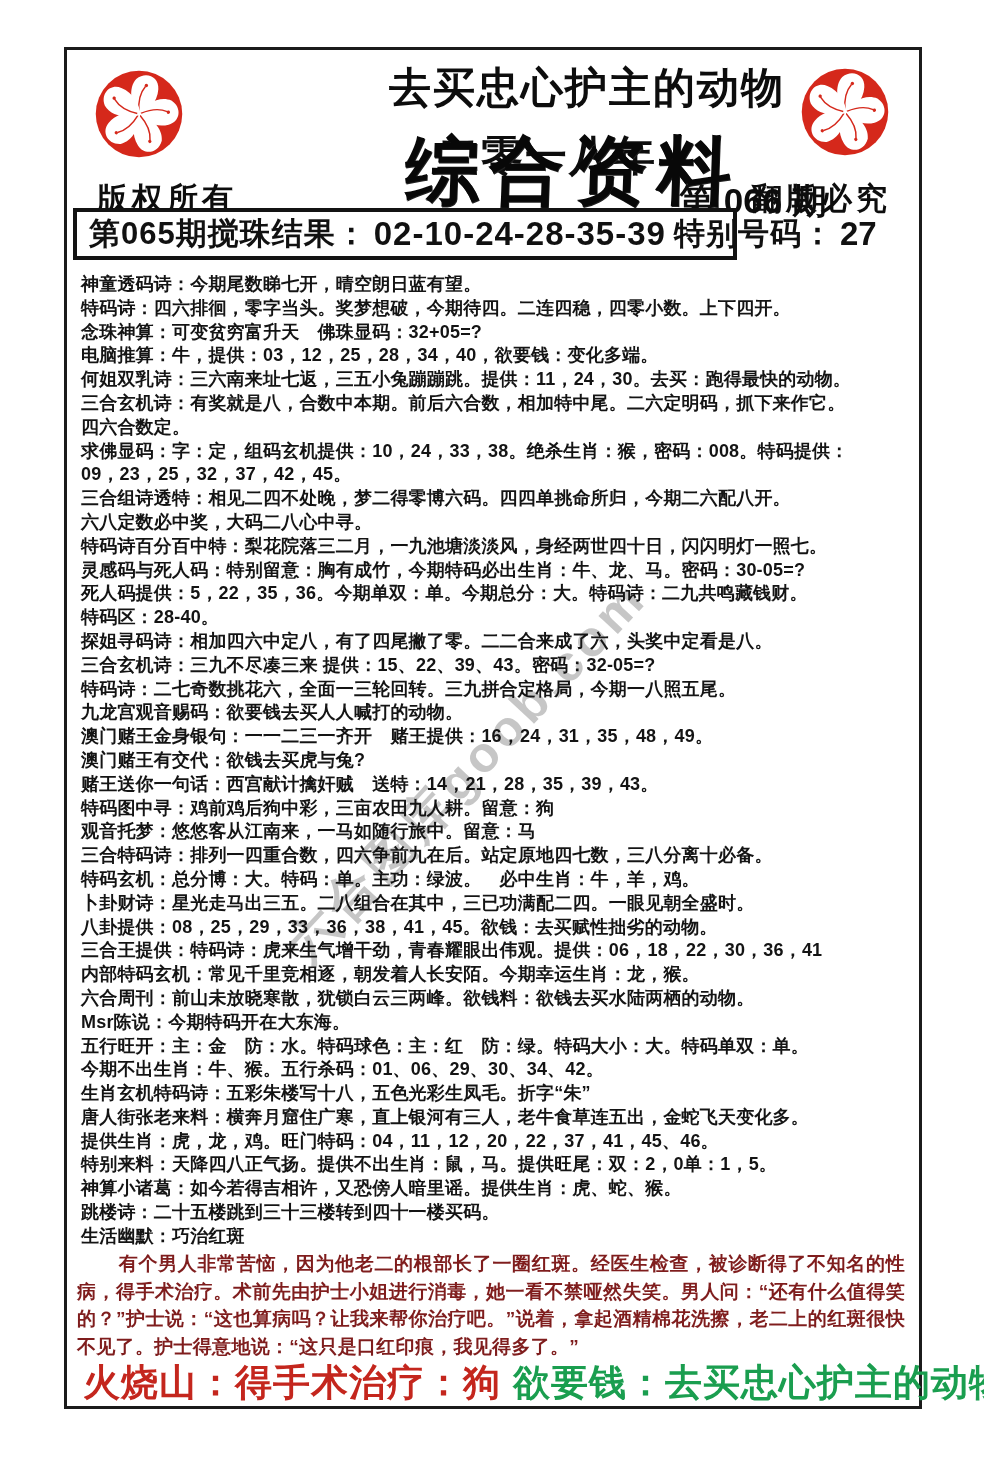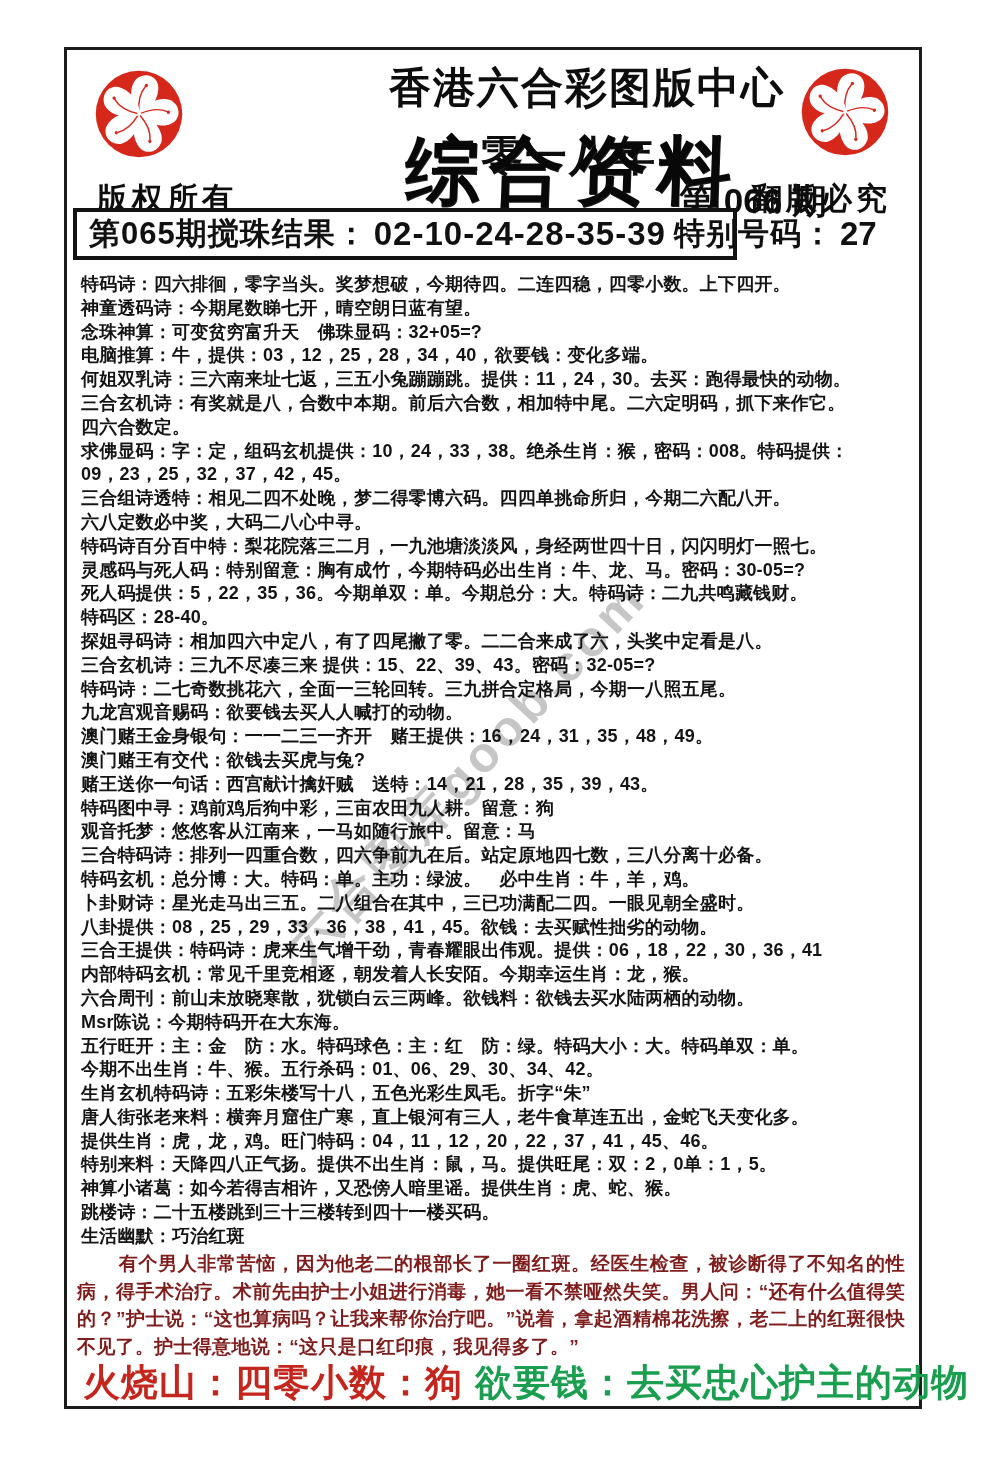--- a/index.html
+++ b/index.html
@@ -107,39 +107,39 @@
         </g>
       </defs>
       <use href="#petalB" transform="rotate(0 50 50)"></use>
       <use href="#petalB" transform="rotate(72 50 50)"></use>
       <use href="#petalB" transform="rotate(144 50 50)"></use>
       <use href="#petalB" transform="rotate(216 50 50)"></use>
       <use href="#petalB" transform="rotate(288 50 50)"></use>
     </svg>
   </div>
 
-  <div class="main-title">香港六合彩图版中心</div>
+  <div class="main-title">去买忠心护主的动物</div>
   <div class="year-title">二零一八年</div>
   <div class="big-title">综合资料</div>
   <div class="issue-no">第 066 期</div>
   <div class="notice notice-left">版权所有</div>
   <div class="notice notice-right">翻版必究</div>
 
   <div class="result-box">
     <span class="zh">第065期搅珠结果：</span>
     <span class="nums">02-10-24-28-35-39</span>
     <span class="zh">特别号码：</span>
     <span class="special">27</span>
   </div>
 
   <div class="watermark">六合图库goob.com</div>
 
   <div class="body-lines">
+      <div class="body-line">神童透码诗：今期尾数睇七开，晴空朗日蓝有望。</div>
       <div class="body-line">特码诗：四六排徊，零字当头。奖梦想破，今期待四。二连四稳，四零小数。上下四开。</div>
-      <div class="body-line">神童透码诗：今期尾数睇七开，晴空朗日蓝有望。</div>
       <div class="body-line">念珠神算：可变贫穷富升天　佛珠显码：32+05=?</div>
       <div class="body-line">电脑推算：牛，提供：03，12，25，28，34，40，欲要钱：变化多端。</div>
       <div class="body-line">何姐双乳诗：三六南来址七返，三五小兔蹦蹦跳。提供：11，24，30。去买：跑得最快的动物。</div>
       <div class="body-line">三合玄机诗：有奖就是八，合数中本期。前后六合数，相加特中尾。二六定明码，抓下来作它。</div>
       <div class="body-line">四六合数定。</div>
       <div class="body-line">求佛显码：字：定，组码玄机提供：10，24，33，38。绝杀生肖：猴，密码：008。特码提供：</div>
       <div class="body-line">09，23，25，32，37，42，45。</div>
       <div class="body-line">三合组诗透特：相见二四不处晚，梦二得零博六码。四四单挑命所归，今期二六配八开。</div>
       <div class="body-line">六八定数必中奖，大码二八心中寻。</div>
       <div class="body-line">特码诗百分百中特：梨花院落三二月，一九池塘淡淡风，身经两世四十日，闪闪明灯一照七。</div>
@@ -170,16 +170,16 @@
       <div class="body-line">提供生肖：虎，龙，鸡。旺门特码：04，11，12，20，22，37，41，45、46。</div>
       <div class="body-line">特别来料：天降四八正气扬。提供不出生肖：鼠，马。提供旺尾：双：2，0单：1，5。</div>
       <div class="body-line">神算小诸葛：如今若得吉相许，又恐傍人暗里谣。提供生肖：虎、蛇、猴。</div>
       <div class="body-line">跳楼诗：二十五楼跳到三十三楼转到四十一楼买码。</div>
       <div class="body-line">生活幽默：巧治红斑</div>
     </div>
 
   <div class="humor-paragraph">有个男人非常苦恼，因为他老二的根部长了一圈红斑。经医生检查，被诊断得了不知名的性病，得手术治疗。术前先由护士小姐进行消毒，她一看不禁哑然失笑。男人问：“还有什么值得笑的？”护士说：“这也算病吗？让我来帮你治疗吧。”说着，拿起酒精棉花洗擦，老二上的红斑很快不见了。护士得意地说：“这只是口红印痕，我见得多了。”</div>
 
   <div class="footer-line">
-    <span class="footer-red" style="color: rgb(196, 38, 29);">火烧山：四零小数：狗</span><span class="footer-green" style="color: rgb(26, 158, 79); text-align: center;">欲要钱：去买忠心护主的动物</span>
+    <span class="footer-red" style="color: rgb(196, 38, 29);">火烧山：得手术治疗：狗</span><span class="footer-green" style="color: rgb(26, 158, 79); text-align: center;">欲要钱：去买忠心护主的动物</span>
   </div>
 
 </div>
 
 </body></html>

